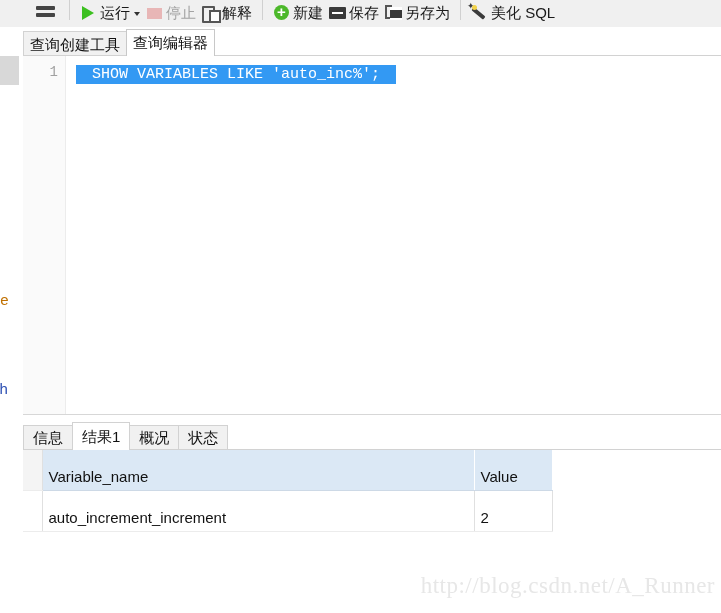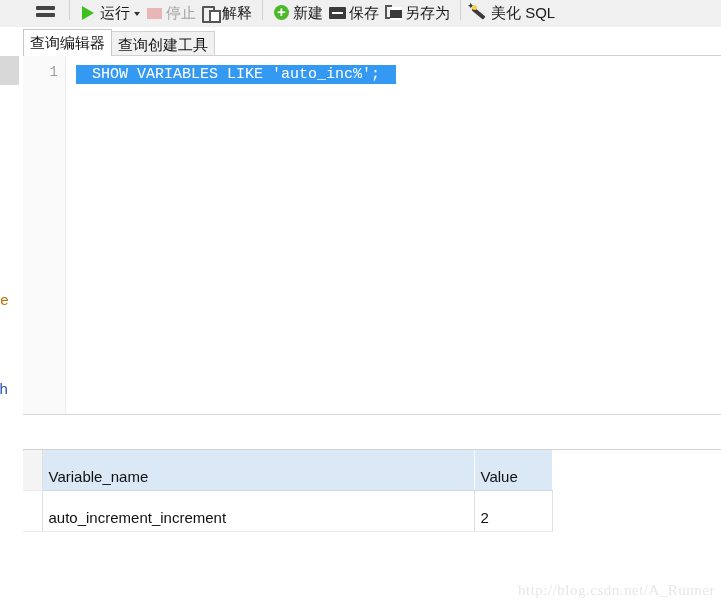--- a/index.html
+++ b/index.html
@@ -406,21 +406,21 @@
     border-width: 4.5px 0 4.5px 6px;
     border-color: transparent transparent transparent #1a1a1a;
   }
 
   
   .watermark {
     position: absolute;
     right: 6px;
     bottom: 14px;
     font-family: "Liberation Serif", serif;
-    font-size: 15px;
+    font-size: 23px;
     color: #e7e7e7;
     letter-spacing: 0.5px;
     white-space: nowrap;
   }
 </style>
 </head>
 <body>
 
 <div id="app">
 
@@ -477,36 +477,42 @@
   </div>
 
   <div class="left-sliver">
     <div class="sliver-block"></div>
     <div class="sliver-txt one"><span class="b">ne</span></div>
     <div class="sliver-txt two"><span class="c">ch</span></div>
   </div>
 
   <div class="tabstrip">
     <div class="tabs-inner">
+      <div class="tab">查询创建工具</div>
       <div class="tab active">查询编辑器</div>
-      <div class="tab">查询创建工具</div>
     </div>
   </div>
 
   <div class="editor-wrap">
     <div class="gutter">
       <span class="lineno">1</span>
     </div>
     <div class="code-area">
       <span class="code-line">SHOW VARIABLES LIKE 'auto_inc%';</span>
     </div>
   </div>
 
   <div class="results-panel">
 
+    <div class="res-tabs">
+      <div class="res-tab">信息</div>
+      <div class="res-tab active">结果1</div>
+      <div class="res-tab">概况</div>
+      <div class="res-tab">状态</div>
+    </div>
     <div class="res-tabline"></div>
 
     <div class="grid">
       <table>
         <colgroup>
           <col class="sel">
             <col class="nameC">
             <col class="valC">
         </colgroup>
         <thead>

